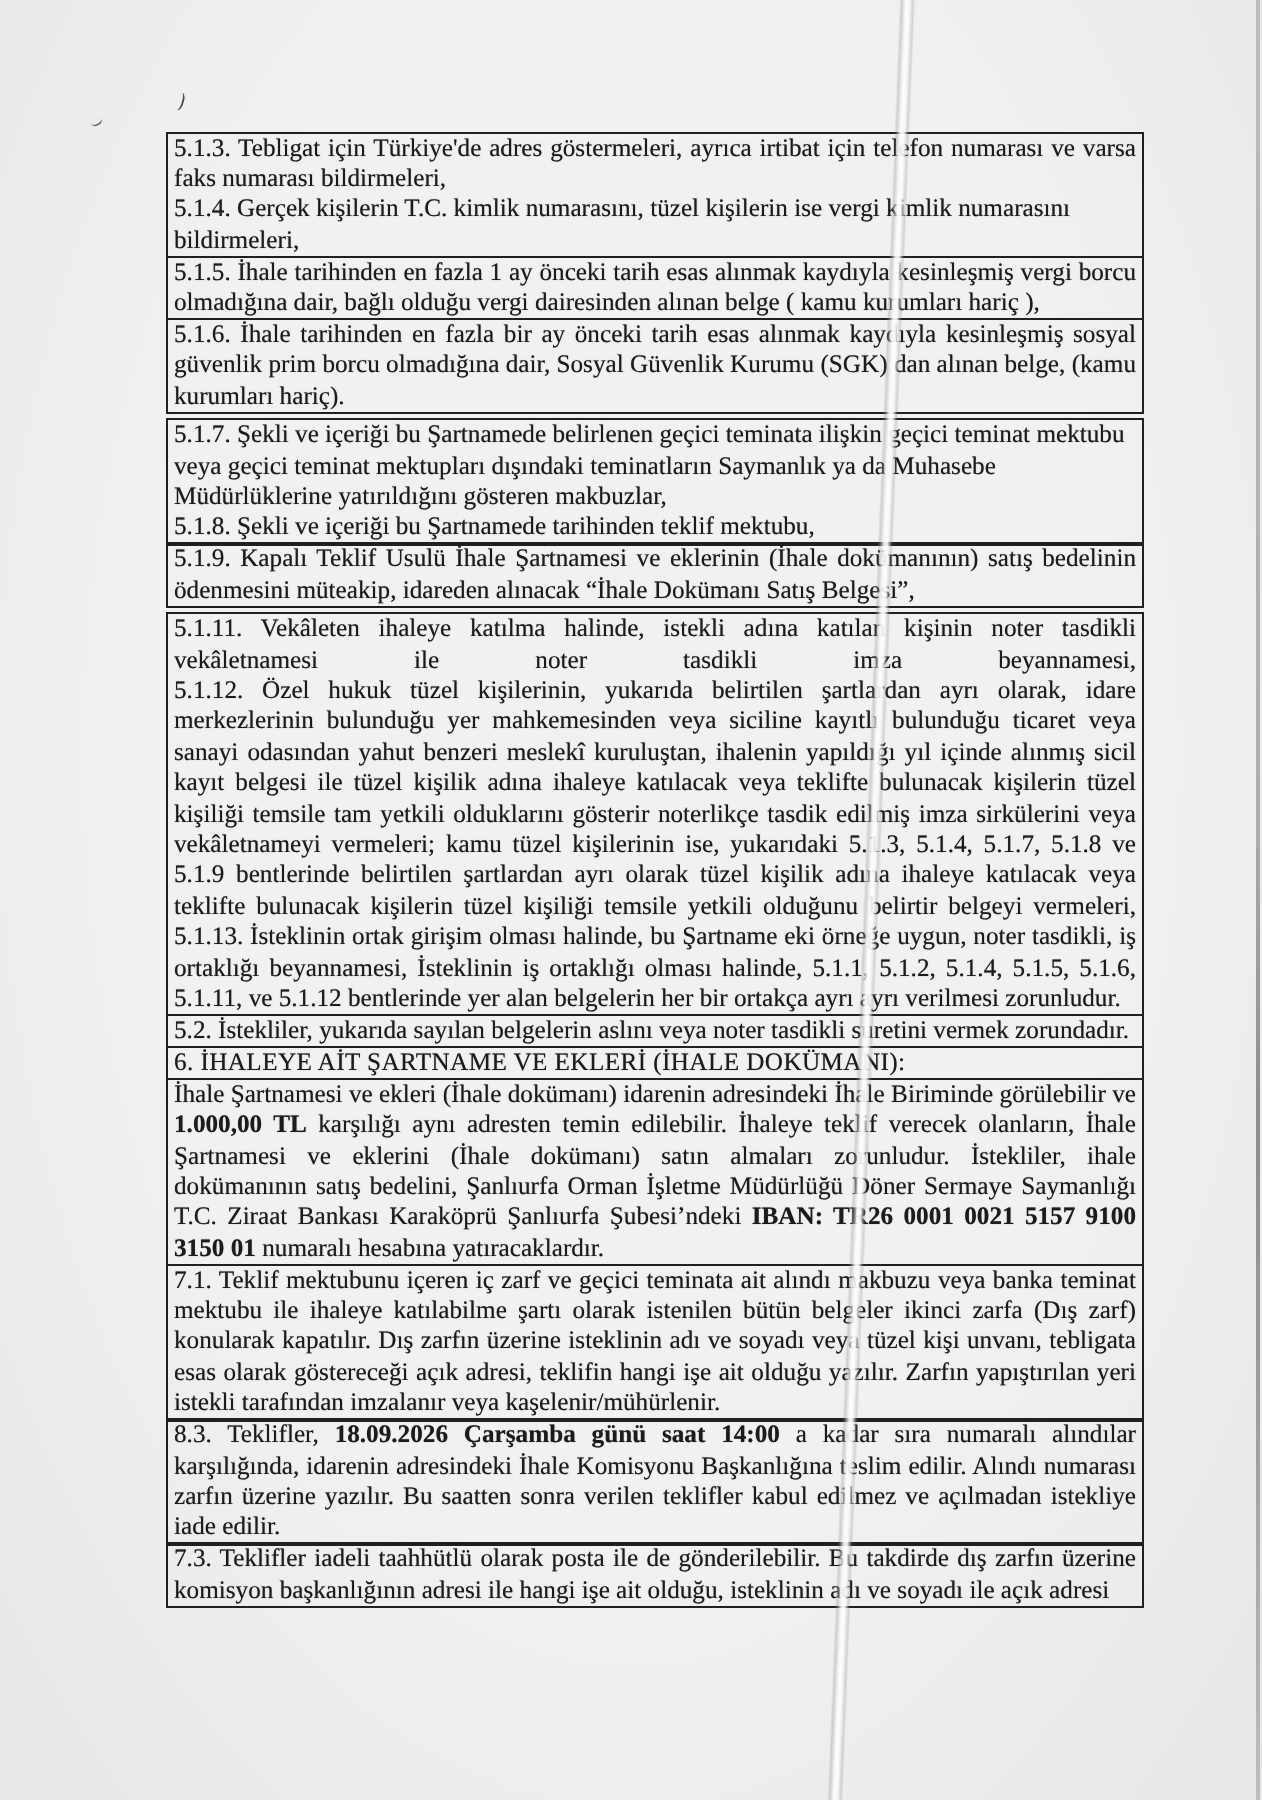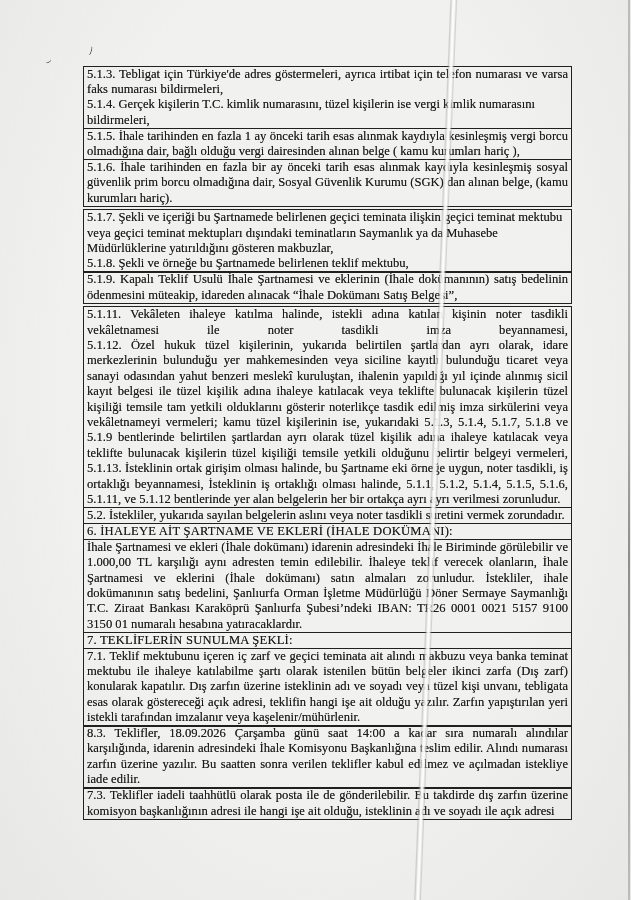--- a/index.html
+++ b/index.html
@@ -19,21 +19,21 @@
     border:1.5px solid #202020;
     margin-top:-1.5px;
     padding:0 3px;
     background:transparent;
   }
   .row.gap{margin-top:2px;}
   .row p{margin:0;}
   .just{text-align:justify;}
   .just-all{text-align:justify;text-align-last:justify;}
   .left{text-align:left;}
-  .b{font-weight:normal;}
+  .b{font-weight:bold;}
   .heading{letter-spacing:.2px;}
   
   .crease{
     position:absolute;left:450px;top:-8px;width:8px;height:920px;
     transform:rotate(2.3deg);transform-origin:top center;
     background:linear-gradient(to right,
       rgba(130,130,128,0) 0%,
       rgba(150,150,148,.38) 16%,
       rgba(252,252,250,.92) 42%,
       rgba(252,252,250,.92) 62%,
@@ -76,21 +76,21 @@
     <div class="row">
       <p class="just">5.1.5. İhale tarihinden en fazla 1 ay önceki tarih esas alınmak kaydıyla kesinleşmiş vergi borcu olmadığına dair, bağlı olduğu vergi dairesinden alınan belge ( kamu kurumları hariç ),</p>
     </div>
 
     <div class="row">
       <p class="just">5.1.6. İhale tarihinden en fazla bir ay önceki tarih esas alınmak kaydıyla kesinleşmiş sosyal güvenlik prim borcu olmadığına dair, Sosyal Güvenlik Kurumu (SGK) dan alınan belge, (kamu kurumları hariç).</p>
     </div>
 
     <div class="row gap">
       <p class="left">5.1.7. Şekli ve içeriği bu Şartnamede belirlenen geçici teminata ilişkin geçici teminat mektubu veya geçici teminat mektupları dışındaki teminatların Saymanlık ya da Muhasebe Müdürlüklerine yatırıldığını gösteren makbuzlar,</p>
-      <p class="left">5.1.8. Şekli ve örneğe bu Şartnamede belirlenen teklif mektubu,</p>
+      <p class="left">5.1.8. Şekli ve içeriği bu Şartnamede tarihinden teklif mektubu,</p>
     </div>
 
     <div class="row">
       <p class="just">5.1.9. Kapalı Teklif Usulü İhale Şartnamesi ve eklerinin (İhale dokümanının) satış bedelinin ödenmesini müteakip, idareden alınacak “İhale Dokümanı Satış Belgesi”,</p>
     </div>
 
 
     <div class="row gap">
       <p class="just-all">5.1.11. Vekâleten ihaleye katılma halinde, istekli adına katılan kişinin noter tasdikli vekâletnamesi ile noter tasdikli imza beyannamesi,</p>
       <p class="just-all">5.1.12. Özel hukuk tüzel kişilerinin, yukarıda belirtilen şartlardan ayrı olarak, idare merkezlerinin bulunduğu yer mahkemesinden veya siciline kayıtlı bulunduğu ticaret veya sanayi odasından yahut benzeri meslekî kuruluştan, ihalenin yapıldığı yıl içinde alınmış sicil kayıt belgesi ile tüzel kişilik adına ihaleye katılacak veya teklifte bulunacak kişilerin tüzel kişiliği temsile tam yetkili olduklarını gösterir noterlikçe tasdik edilmiş imza sirkülerini veya vekâletnameyi vermeleri; kamu tüzel kişilerinin ise, yukarıdaki 5.1.3, 5.1.4, 5.1.7, 5.1.8 ve 5.1.9 bentlerinde belirtilen şartlardan ayrı olarak tüzel kişilik adına ihaleye katılacak veya teklifte bulunacak kişilerin tüzel kişiliği temsile yetkili olduğunu belirtir belgeyi vermeleri,</p>
@@ -102,23 +102,20 @@
     </div>
 
     <div class="row">
       <p class="left heading">6. İHALEYE AİT ŞARTNAME VE EKLERİ (İHALE DOKÜMANI):</p>
     </div>
 
     <div class="row">
       <p class="just"><span>İhale Şartnamesi ve ekleri (İhale dokümanı) idarenin adresindeki İhale Biriminde görülebilir ve</span> <span class="b">1.000,00 TL</span> <span>karşılığı aynı adresten temin edilebilir. İhaleye teklif verecek olanların, İhale Şartnamesi ve eklerini (İhale dokümanı) satın almaları zorunludur. İstekliler, ihale dokümanının satış bedelini, Şanlıurfa Orman İşletme Müdürlüğü Döner Sermaye Saymanlığı T.C. Ziraat Bankası Karaköprü Şanlıurfa Şubesi’ndeki</span> <span class="b">IBAN: TR26 0001 0021 5157 9100 3150 01</span> <span>numaralı hesabına yatıracaklardır.</span></p>
     </div>
 
-    <div class="row">
-      <p class="left heading">7. TEKLİFLERİN SUNULMA ŞEKLİ:</p>
-    </div>
 
     <div class="row">
       <p class="just">7.1. Teklif mektubunu içeren iç zarf ve geçici teminata ait alındı makbuzu veya banka teminat mektubu ile ihaleye katılabilme şartı olarak istenilen bütün belgeler ikinci zarfa (Dış zarf) konularak kapatılır. Dış zarfın üzerine isteklinin adı ve soyadı veya tüzel kişi unvanı, tebligata esas olarak göstereceği açık adresi, teklifin hangi işe ait olduğu yazılır. Zarfın yapıştırılan yeri istekli tarafından imzalanır veya kaşelenir/mühürlenir.</p>
     </div>
 
     <div class="row">
       <p class="just"><span>8.3. Teklifler,</span> <span class="b">18.09.2026 Çarşamba günü saat 14:00</span> <span>a kadar sıra numaralı alındılar karşılığında, idarenin adresindeki İhale Komisyonu Başkanlığına teslim edilir. Alındı numarası zarfın üzerine yazılır. Bu saatten sonra verilen teklifler kabul edilmez ve açılmadan istekliye iade edilir.</span></p>
     </div>
 
     <div class="row">

